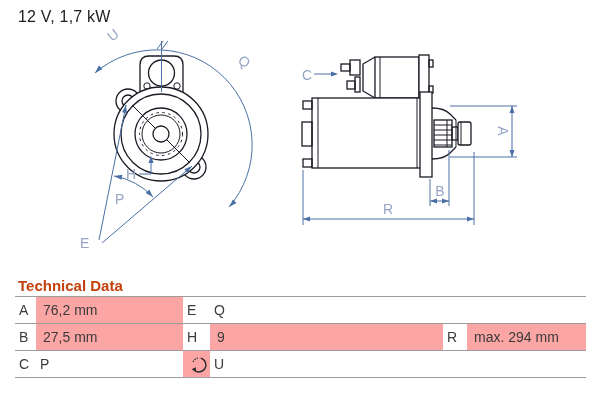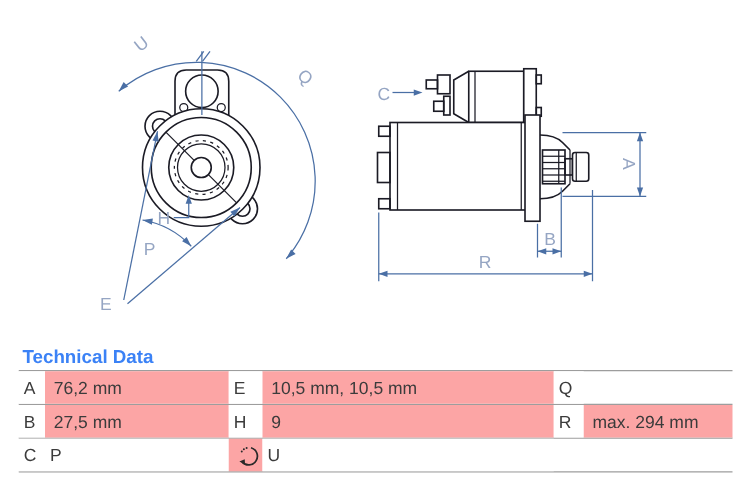--- a/index.html
+++ b/index.html
@@ -6,33 +6,34 @@
   #stage{position:relative;width:600px;height:400px;background:#fff;overflow:hidden;
          font-family:"Liberation Sans",sans-serif;}
   #main-title{position:absolute;left:18px;top:8px;font-size:16px;font-weight:500;color:#1d1d1d;letter-spacing:.2px;}
   #drawing{position:absolute;left:0;top:0;width:600px;height:270px;}
   .d  {stroke:#1b1b25;fill:none;stroke-width:1.3;}
   .dw {stroke:#1b1b25;fill:#fff;stroke-width:1.3;}
   .dt {stroke:#1b1b25;fill:none;stroke-width:1;}
   .b  {stroke:#4a6fa5;fill:none;stroke-width:1;}
   .bf {fill:#4a6fa5;stroke:none;}
   .lbl2{fill:#95a5c3;font-family:"Liberation Sans",sans-serif;font-size:14px;}
-  #tech-title{position:absolute;left:18px;top:277px;font-size:15px;font-weight:bold;color:#3b82f6;}
+  #tech-title{position:absolute;left:18px;top:277px;font-size:15px;font-weight:bold;color:#c2410c;}
   #data-table{position:absolute;left:15px;top:296px;width:571px;}
   .trow{display:grid;grid-template-columns:21px 147px 27px 233px 24px 119px;height:26px;
         border-top:1px solid #9d9d9d;align-items:stretch;font-size:14px;color:#3b3b3b;}
   .trow:last-child{border-bottom:1px solid #9d9d9d;}
   .tkey{background:#fff;display:flex;align-items:center;padding-left:4px;}
   .tval{background:#fca5a5;display:flex;align-items:center;padding-left:7px;white-space:nowrap;overflow:hidden;}
 </style>
 </head>
 <body>
 
 <div id="stage">
 
+  <div id="main-title">12 V, 1,7 kW</div>
 
   <svg id="drawing" viewBox="0 0 600 270">
 
     <g>
 
       <rect x="124" y="97" width="74" height="74" rx="15" class="dw" transform="rotate(-35 161 134)"></rect>
 
       <circle cx="128" cy="101" r="12" class="dw"></circle>
       <circle cx="128" cy="101" r="6" class="d"></circle>
       <circle cx="194" cy="167" r="12" class="dw"></circle>
@@ -141,21 +142,20 @@
     </g>
   </svg>
 
   <div id="tech-title">Technical Data</div>
 
   <div id="data-table">
     <div class="trow">
       <div class="tkey">A</div>
       <div class="tval">76,2 mm</div>
       <div class="tkey">E</div>
-      <div class="tval">10,5 mm, 10,5 mm</div>
       <div class="tkey">Q</div>
     </div>
     <div class="trow">
       <div class="tkey">B</div>
       <div class="tval">27,5 mm</div>
       <div class="tkey">H</div>
       <div class="tval">9</div>
       <div class="tkey">R</div>
       <div class="tval">max. 294 mm</div>
     </div>

